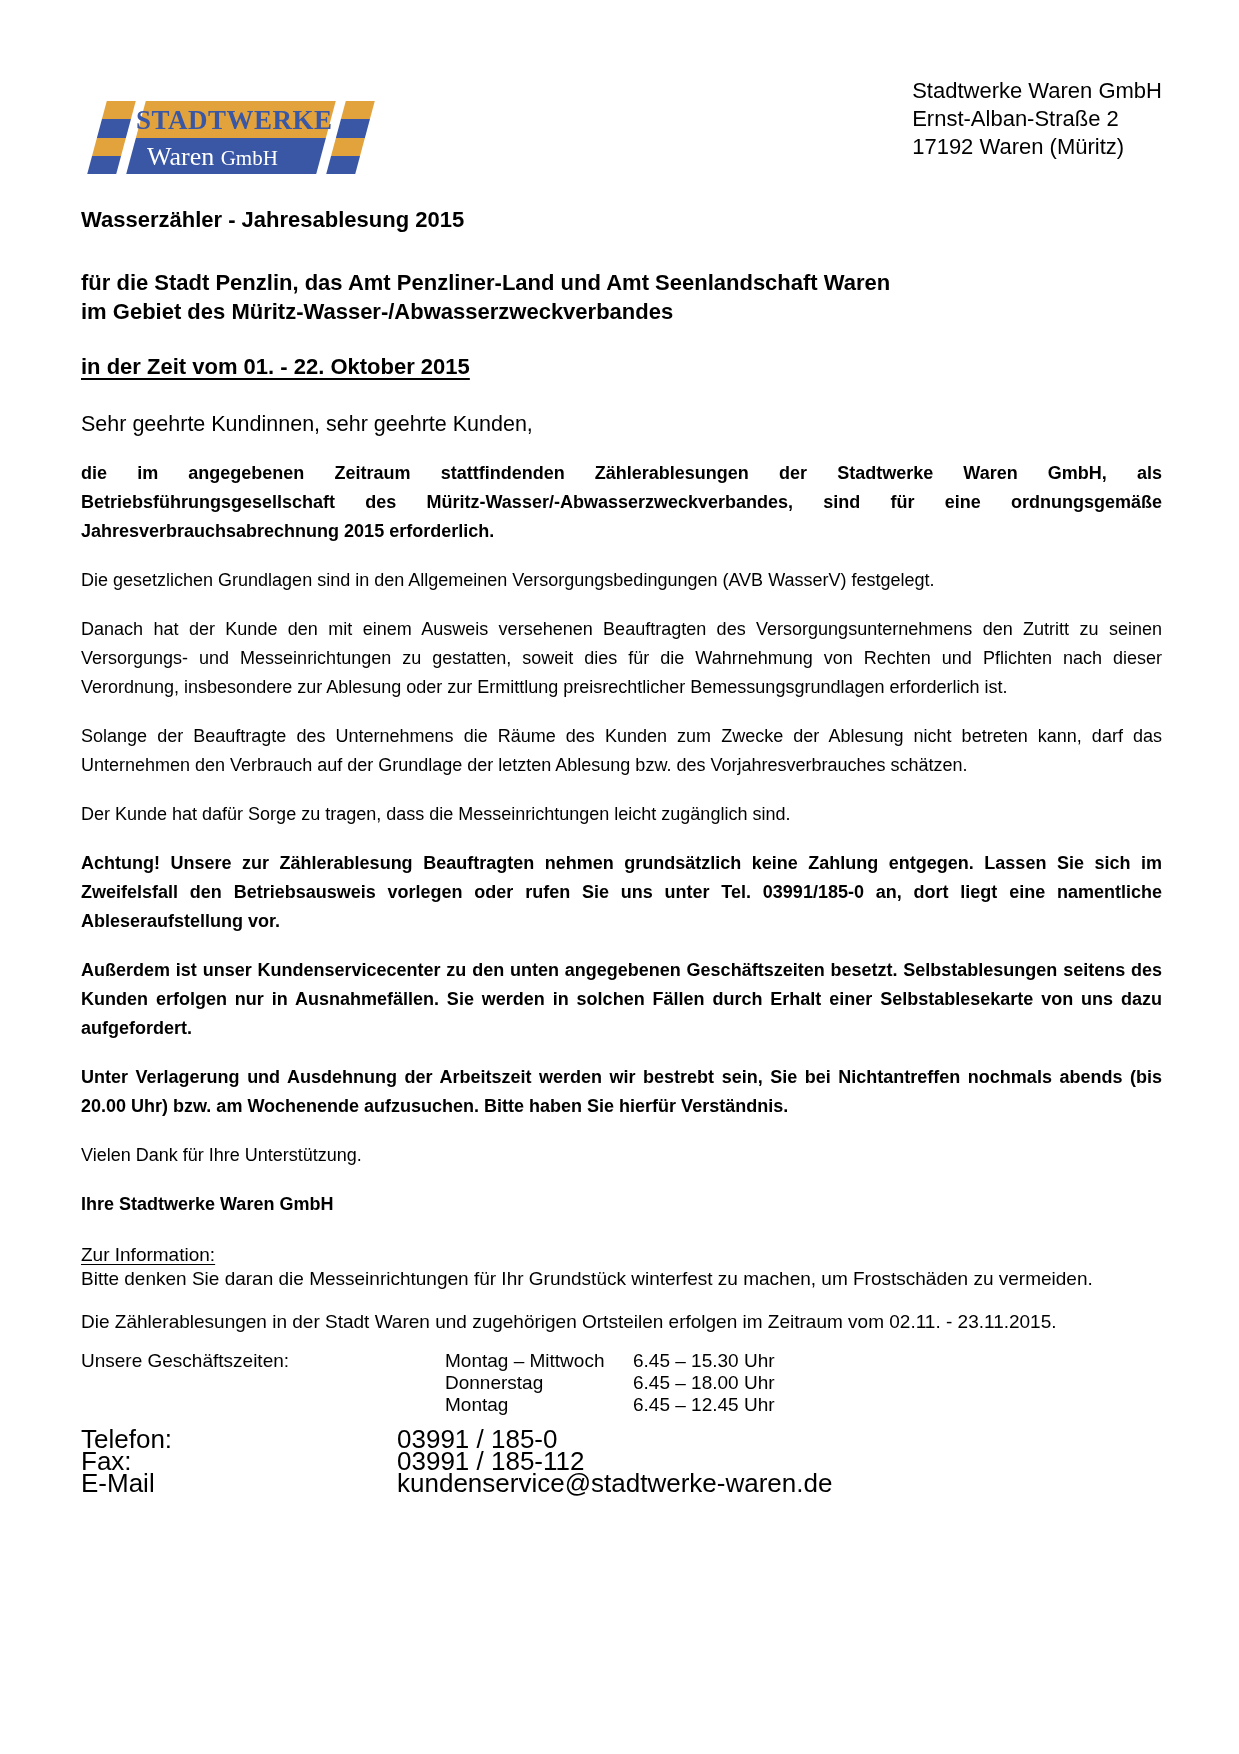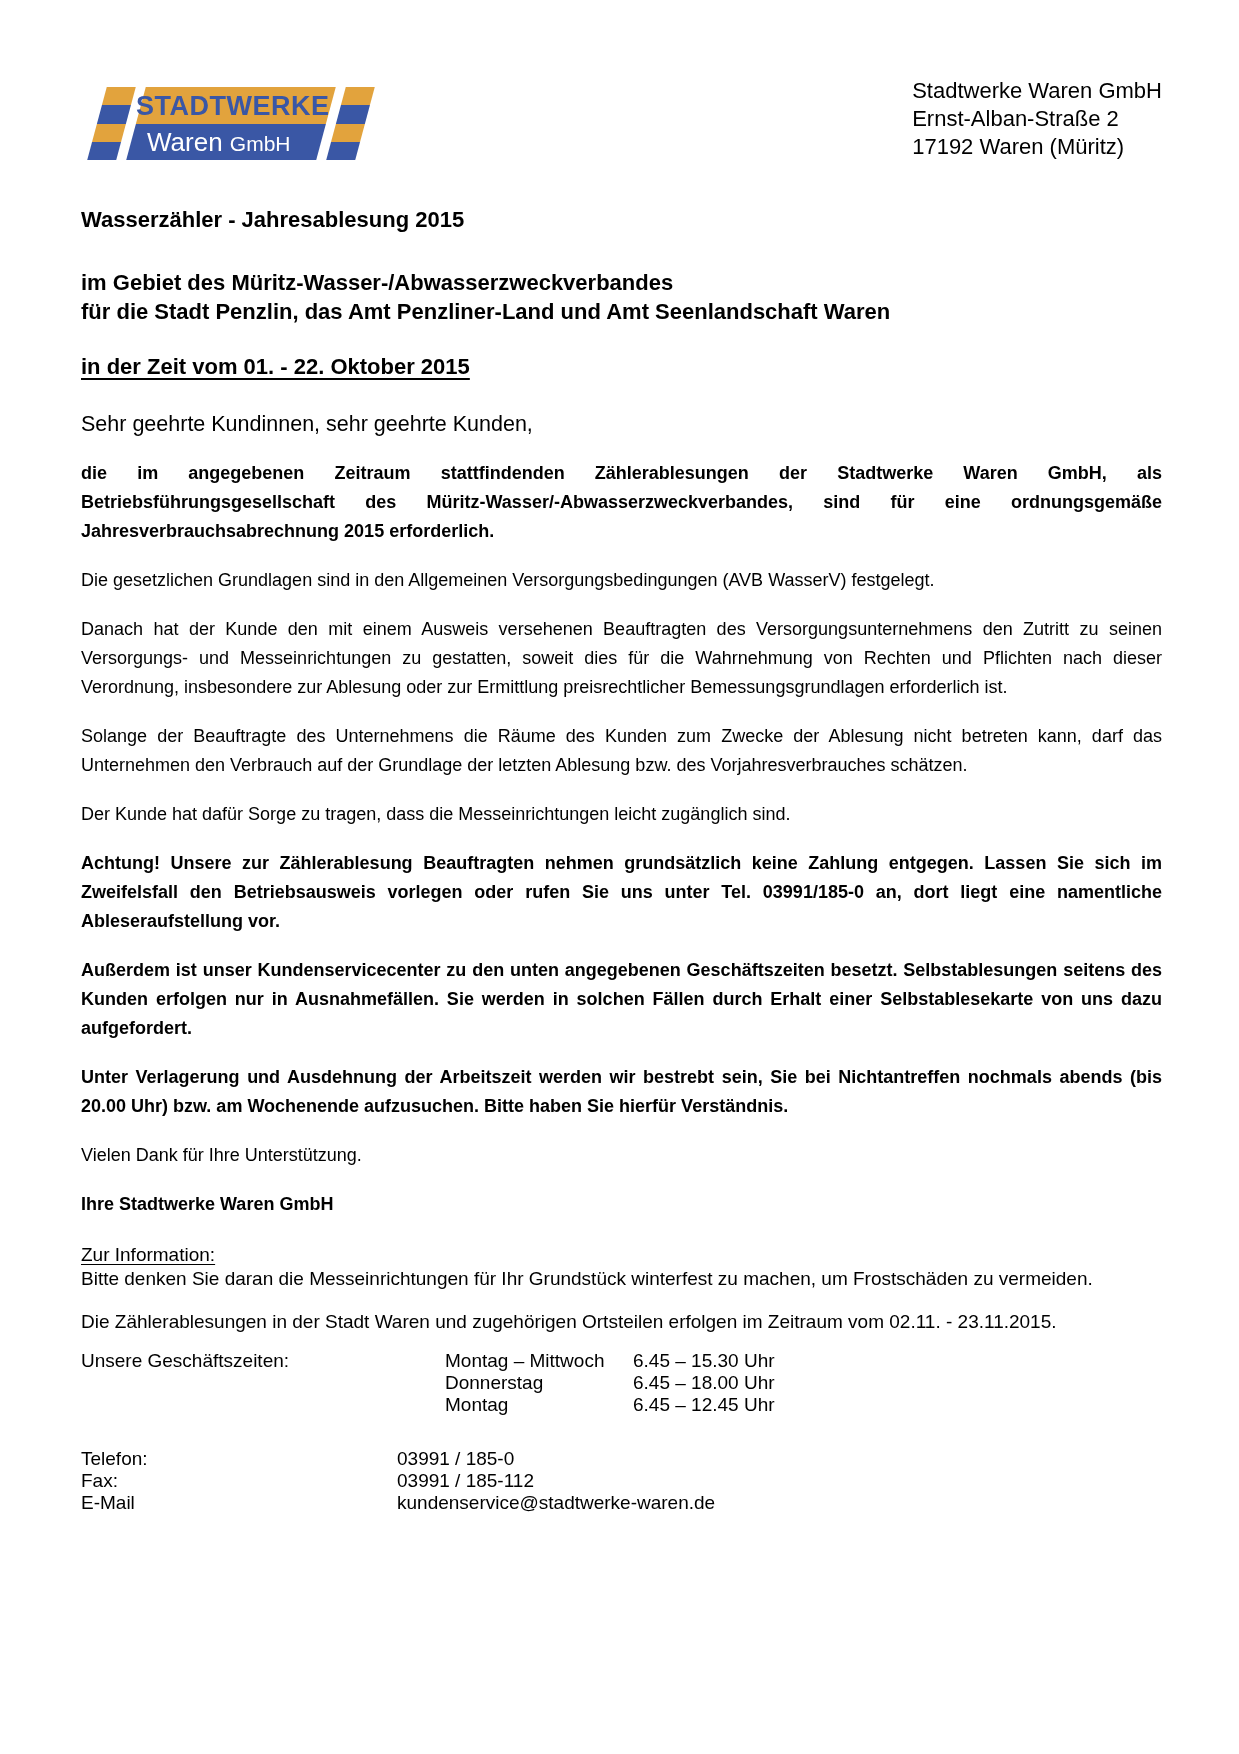--- a/index.html
+++ b/index.html
@@ -17,21 +17,21 @@
   .content {
     position: absolute;
     left: 81px;
     top: 0;
     width: 1081px;
   }
 
   
   .header { position: relative; height: 163px; }
 
-  .logo { position: absolute; left: 16px; top: 87px; width: 268px; height: 73px; }
+  .logo { position: absolute; left: 16px; top: 101px; width: 268px; height: 73px; font-family: Liberation Serif, serif; }
   .logo-skew {
     position: absolute; inset: 0;
     transform: skewX(-15deg);
     display: flex; gap: 10px;
   }
   .stripe-col { width: 29px; display: flex; flex-direction: column; }
   .stripe { flex: 1; }
   .bg-orange { background: var(--logo-orange, #E2A33D); }
   .bg-blue   { background: var(--logo-blue, #3A57A5); }
   .band-col { flex: 1; display: flex; flex-direction: column; }
@@ -78,21 +78,21 @@
 
   
   .info { margin-top: 24px; font-size: 19px; line-height: 24px; }
   .info-heading { text-decoration: underline; text-underline-offset: 3px; }
   .info-note2 { margin-top: 19px; }
 
   .hours { margin-top: 16px; display: flex; font-size: 19px; line-height: 22px; gap: 48px; }
   .hours-label { width: 316px; }
   .hrow { display: grid; grid-template-columns: 188px auto; }
 
-  .contact { margin-top: 32px; font-size: 19px; line-height: 22px; }
+  .contact { margin-top: 12px; font-size: 26px; line-height: 22px; }
   .crow { display: grid; grid-template-columns: 316px auto; }
 </style>
 </head>
 <body>
 
 <div class="page">
   <div class="content">
 
     <div class="header">
       <div class="logo">
@@ -119,22 +119,22 @@
       </div>
       <div class="sender">
         <div>Stadtwerke Waren GmbH</div>
         <div>Ernst-Alban-Straße 2</div>
         <div>17192 Waren (Müritz)</div>
       </div>
     </div>
 
     <div class="title-main bold center">Wasserzähler - Jahresablesung 2015</div>
     <div class="title-area bold center">
+      <div>für die Stadt Penzlin, das Amt Penzliner-Land und Amt Seenlandschaft Waren</div>
       <div>im Gebiet des Müritz-Wasser-/Abwasserzweckverbandes</div>
-      <div>für die Stadt Penzlin, das Amt Penzliner-Land und Amt Seenlandschaft Waren</div>
     </div>
     <div class="period bold center">in der Zeit vom 01. - 22. Oktober 2015</div>
 
     <p class="salutation">Sehr geehrte Kundinnen, sehr geehrte Kunden,</p>
     <p class="para bold">die im angegebenen Zeitraum stattfindenden Zählerablesungen der Stadtwerke Waren GmbH, als Betriebsführungsgesellschaft des Müritz-Wasser/-Abwasserzweckverbandes, sind für eine ord­nungsgemäße Jahresverbrauchsabrechnung 2015 erforderlich.</p>
     <p class="para">Die gesetzlichen Grundlagen sind in den Allgemeinen Versorgungsbedingungen (AVB WasserV) festge­legt.</p>
     <p class="para">Danach hat der Kunde den mit einem Ausweis versehenen Beauftragten des Versorgungsunternehmens den Zutritt zu seinen Versorgungs- und Messeinrichtungen zu gestatten, soweit dies für die Wahrneh­mung von Rechten und Pflichten nach dieser Verordnung, insbesondere zur Ablesung oder zur Ermitt­lung preisrechtlicher Bemessungsgrundlagen erforderlich ist.</p>
     <p class="para">Solange der Beauftragte des Unternehmens die Räume des Kunden zum Zwecke der Ablesung nicht betreten kann, darf das Unternehmen den Verbrauch auf der Grundlage der letzten Ablesung bzw. des Vorjahresverbrauches schätzen.</p>
     <p class="para">Der Kunde hat dafür Sorge zu tragen, dass die Messeinrichtungen leicht zugänglich sind.</p>
     <p class="para bold">Achtung! Unsere zur Zählerablesung Beauftragten nehmen grundsätzlich keine Zahlung entge­gen. Lassen Sie sich im Zweifelsfall den Betriebsausweis vorlegen oder rufen Sie uns unter Tel. 03991/185-0 an, dort liegt eine namentliche Ableseraufstellung vor.</p>

